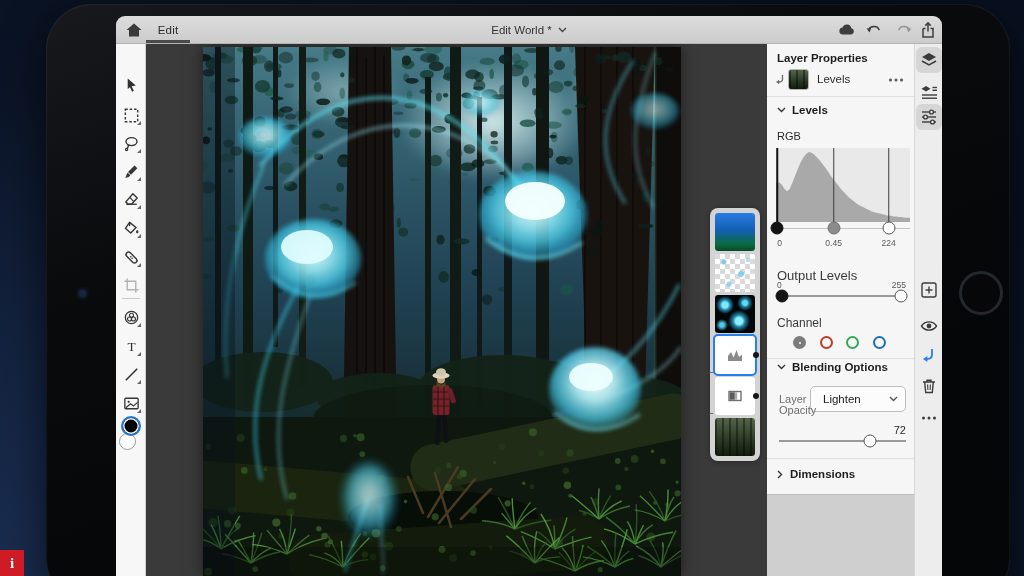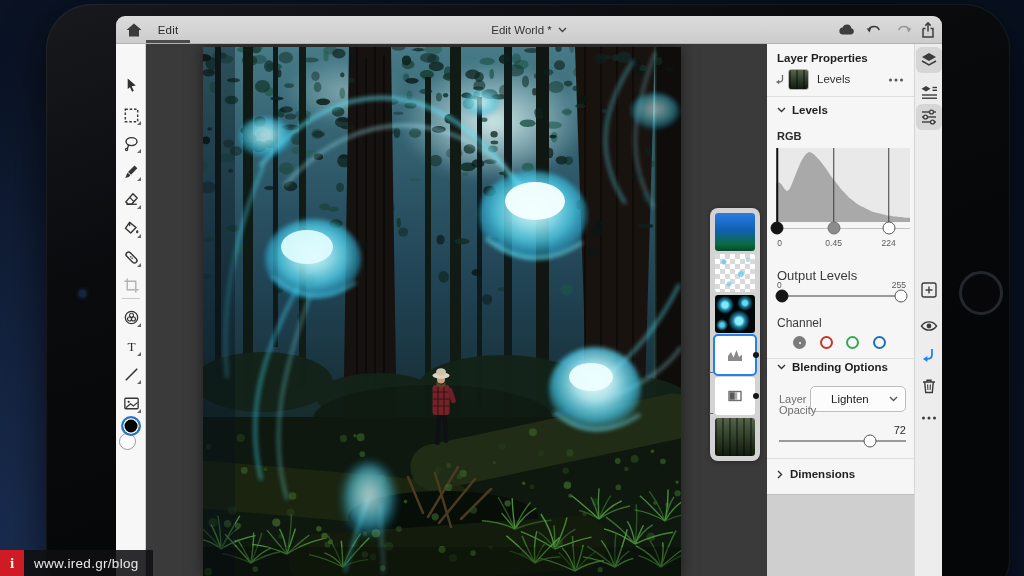--- a/index.html
+++ b/index.html
@@ -70,21 +70,21 @@
   .panel{position:absolute;left:651px;top:28px;width:147px;bottom:0;background:#f6f6f6;z-index:20;
     color:#2a2a2a;font-size:11px}
   .p-title{position:absolute;left:10px;top:8px;font-size:11.5px;font-weight:bold;color:#1e1e1e}
   .p-lrow{position:absolute;left:0;top:24px;width:147px;height:24px}
   .p-clip{position:absolute;left:8px;top:6px;width:10px;height:12px}
   .p-thumb{position:absolute;left:21px;top:1px;width:21px;height:21px;border-radius:3px;border:1px solid #b5b5b5}
   .p-lname{position:absolute;left:50px;top:5px;font-size:11.5px;color:#2e2e2e}
   .p-more{position:absolute;right:10px;top:8px;width:16px;height:8px}
   .p-div{position:absolute;left:0;width:147px;height:1px;background:#dedede}
   .p-sec{position:absolute;left:10px;display:flex;align-items:center;gap:6px;font-size:11.5px;font-weight:bold;color:#1e1e1e}
-  .p-sub{position:absolute;left:10px;font-size:11px;font-weight:bold;color:#2a2a2a}
+  .p-sub{position:absolute;left:10px;font-size:11px;font-weight:normal;color:#2a2a2a}
   .hist-wrap{position:absolute;left:9px;top:104px;width:134px;height:102px}
   .hist-bg{position:absolute;left:0;top:0;width:134px;height:74px;background:#e9e9e9}
   .hline{position:absolute;top:0;width:1.5px;height:74px;background:#3c3c3c;transform:translateX(-50%)}
   .hline.l0{background:#111}
   .hbase{position:absolute;left:0;top:80px;width:134px;height:1px;background:#c2c2c2}
   .knob{position:absolute;width:13px;height:13px;border-radius:50%;background:#fff;border:1.5px solid #555;transform:translate(-50%,-50%)}
   .knob.k-black{background:#141414;border-color:#141414}
   .knob.k-mid{background:#8b8b8b;border-color:#707070}
   .hlabel{position:absolute;top:90px;font-size:8.5px;color:#585858;transform:translateX(-50%);white-space:nowrap}
   .hlabel.first{transform:none}
@@ -93,21 +93,21 @@
   .out-max{position:absolute;right:8px;top:236px;font-size:8.5px;color:#585858}
   .out-track{position:absolute;left:12px;top:251px;width:127px;height:1.5px;background:#9a9a9a}
   .ch-label{position:absolute;left:10px;top:272px;font-size:12px;color:#3a3a3a}
   .ch{position:absolute;top:292px;width:13px;height:13px;border-radius:50%;border:2px solid #888}
   .ch.sel{background:#7c7c7c;border-color:#7c7c7c;box-shadow:inset 0 0 0 2px #7c7c7c}
   .ch.sel::after{content:"";position:absolute;left:3.5px;top:3.5px;width:2px;height:2px;border-radius:50%;background:#fff}
   .ch.red{border-color:#c0392b}.ch.green{border-color:#35a853}.ch.blue{border-color:#1f6fb2}
   .mode-row{position:absolute;left:0;top:342px;width:147px;height:28px}
   .mode-label{position:absolute;left:12px;top:7px;color:#6d6d6d;font-size:11px}
   .dropdown{position:absolute;left:43px;top:0;width:96px;height:26px;border:1px solid #bdbdbd;border-radius:5px;
-    background:#fcfcfc;display:flex;align-items:center;padding:0 20px;font-size:11.5px;color:#222}
+    background:#fcfcfc;display:flex;align-items:center;padding:0 12px;font-size:11.5px;color:#222}
   .dd-chev{position:absolute;right:7px;top:9px}
   .op-label{position:absolute;left:12px;top:360px;color:#6d6d6d;font-size:11px}
   .op-value{position:absolute;right:8px;top:380px;color:#2a2a2a;font-size:11px}
   .op-track{position:absolute;left:12px;top:396px;width:127px;height:1.5px;background:#9a9a9a}
   .dims-row{position:absolute;left:10px;top:424px;display:flex;align-items:center;gap:7px;font-size:11.5px;font-weight:bold;color:#1e1e1e}
   .p-bottom{position:absolute;left:0;top:450px;width:147px;bottom:0;background:#cfcfcf;border-top:1px solid #bdbdbd}
   
   .taskbar{position:absolute;left:798px;top:28px;width:28px;bottom:0;background:#ededed;border-left:1px solid #d6d6d6;z-index:21}
   .tk{position:absolute;left:3px;width:22px;height:22px;display:flex;align-items:center;justify-content:center}
   .tk-active{position:absolute;left:1px;width:26px;height:26px;border-radius:6px;background:#d6d6d6}
@@ -984,15 +984,14 @@
             <circle cx="2.5" cy="4" r="1.5" fill="#3c3c3c"></circle>
             <circle cx="8" cy="4" r="1.5" fill="#3c3c3c"></circle>
             <circle cx="13.5" cy="4" r="1.5" fill="#3c3c3c"></circle>
           </svg>
       </div>
     </div>
   </div>
 
   <div class="wm">
     <div class="wm-badge">i</div>
-    <div class="wm-text">www.ired.gr/blog</div>
   </div>
 </div>
 
 </body></html>

